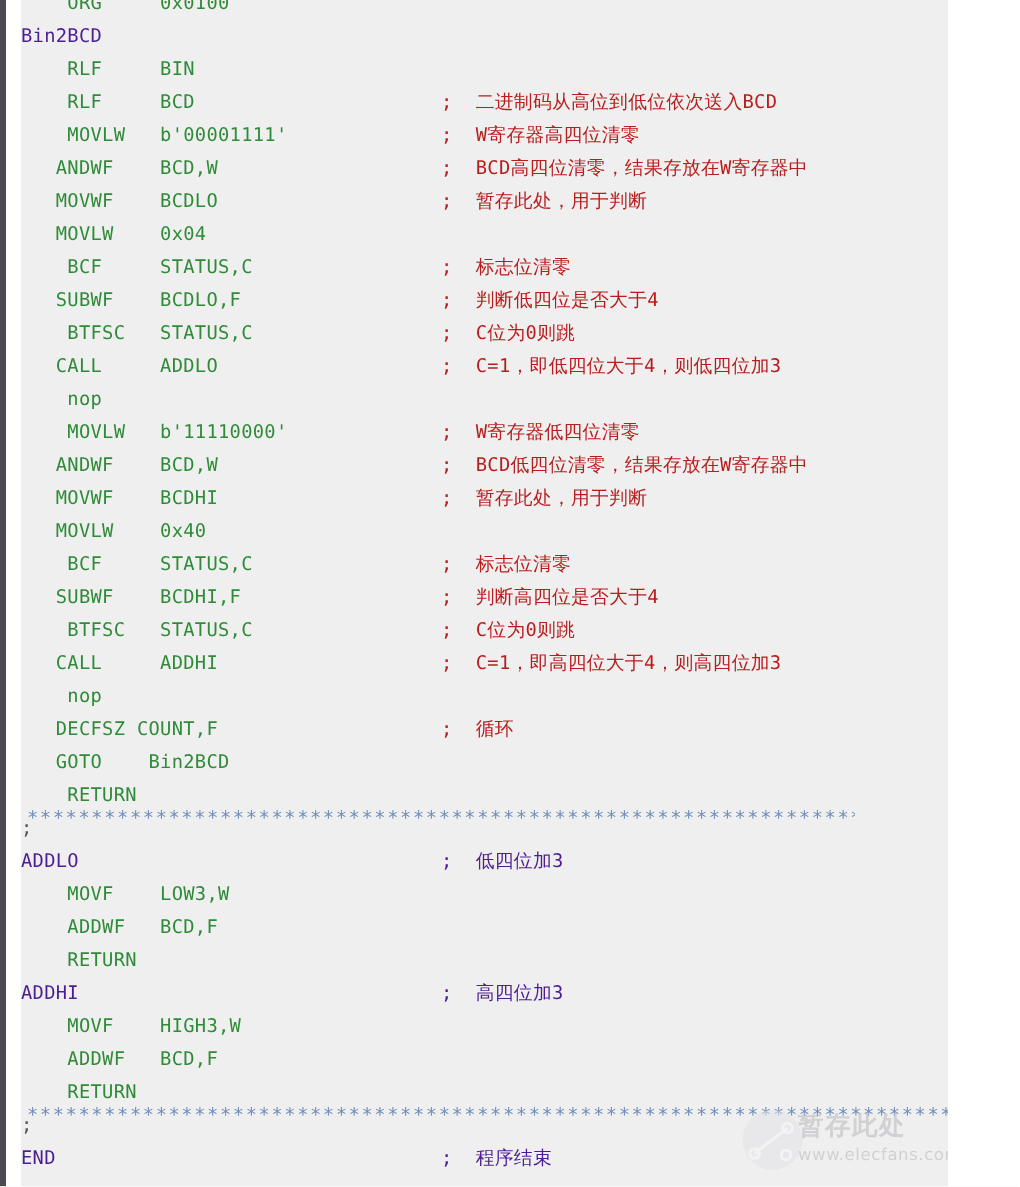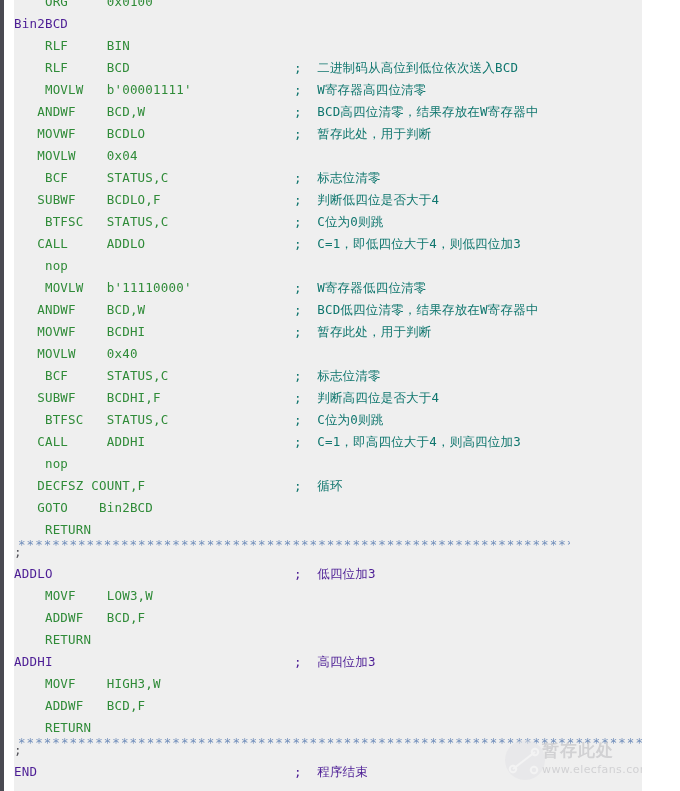--- a/index.html
+++ b/index.html
@@ -40,24 +40,25 @@
     width: 10px;
     height: 791px;
     background: #ffffff;
   }
 
   
   #code-page {
     position: absolute;
     left: 14px;
     top: 0;
-    width: 628px;
+    width: 584px;
     height: 791px;
     background: #efefef;
     overflow: hidden;
+    padding-left: 34px;
   }
 
   #code-listing {
     position: absolute;
     left: 0;
     
     top: -9px;
     width: 666px;
     font-size: 12.5px;
     line-height: 22px;
@@ -81,21 +82,21 @@
     position: absolute;
     left: 280px;
     top: 0;
     white-space: pre;
     font-family: "DejaVu Sans Mono", "Liberation Mono", monospace;
   }
 
   
   .c-label    { color: #4c1d95; }           
   .c-mnemonic { color: #2f8b38; }           
-  .c-comment  { color: #0f766e; }
+  .c-comment  { color: #b91c1c; }
 
   
   .sep-line { position: relative; height: 22px; }
   .sep-semi {
     position: absolute;
     left: 0;
     top: 4px;
     color: #55555c;
     font-size: 12.5px;
     line-height: 14px;

